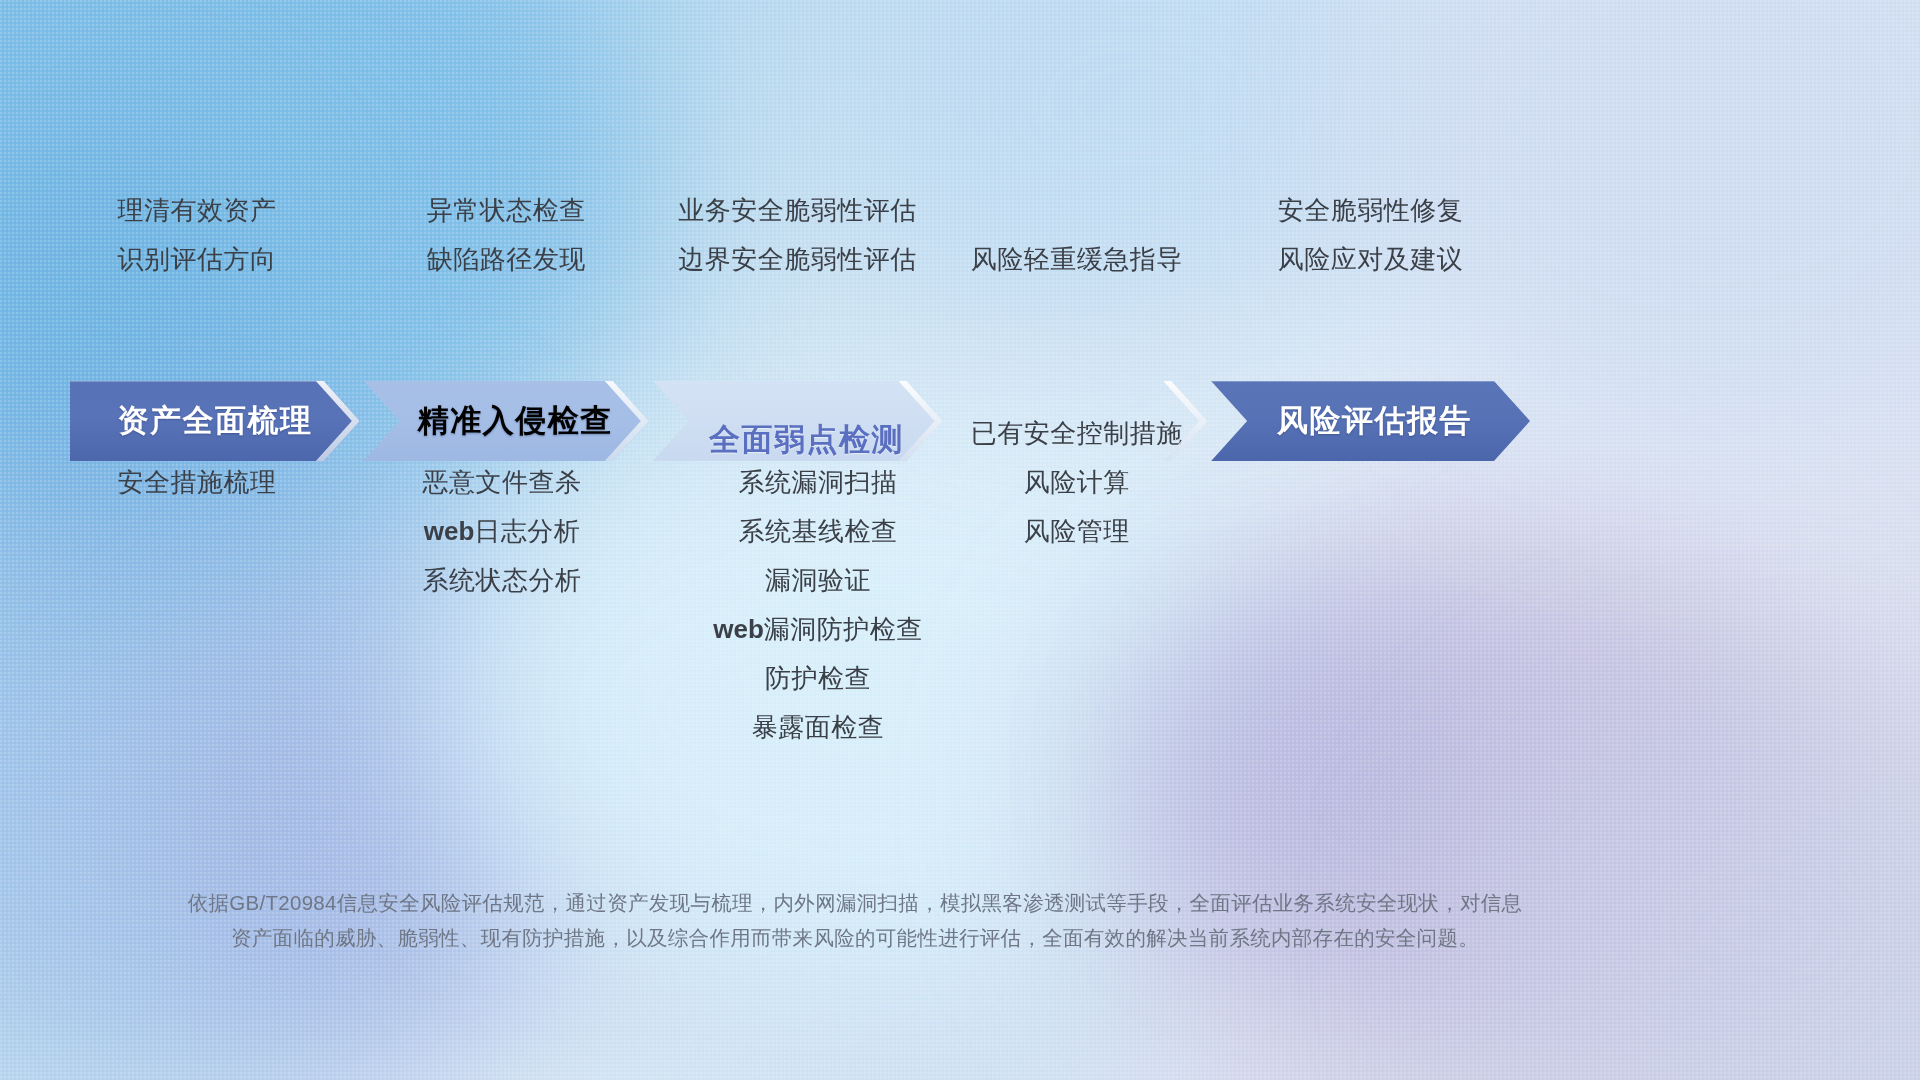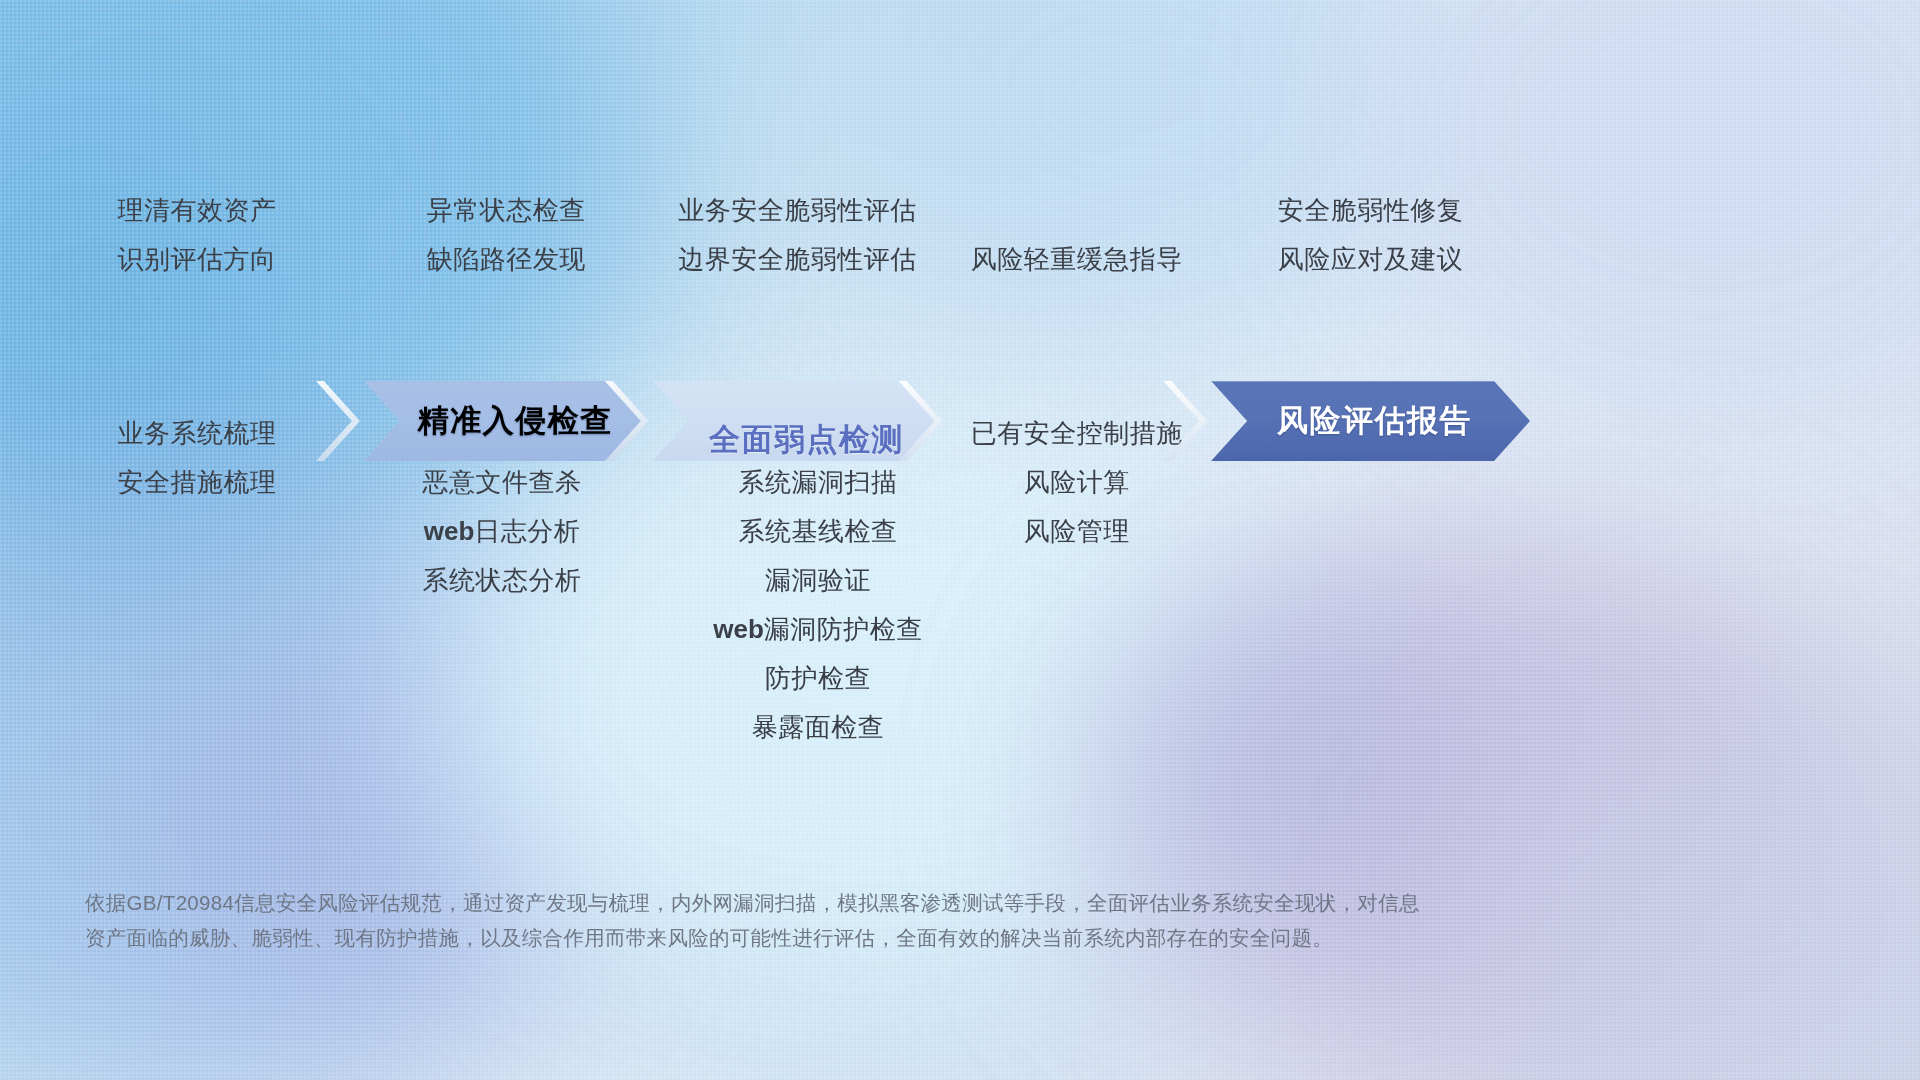--- a/index.html
+++ b/index.html
@@ -90,21 +90,21 @@
   
   .sep{position:absolute;top:0;height:80px;width:44px;z-index:3;pointer-events:none;}
   .sep i{position:absolute;inset:0;display:block;
     background:linear-gradient(180deg,rgba(255,255,255,.95),rgba(214,226,240,.85));
     clip-path:polygon(0 0, 8px 0, 44px 50%, 8px 100%, 0 100%, 36px 50%);
     opacity:.95;}
 
   
   #footer{
     position:absolute;left:85px;top:885px;width:1540px;
-    color:#6f7786;font-size:20.5px;line-height:35px;letter-spacing:.3px;
+    color:#6f7786;font-size:20.5px;line-height:35px;letter-spacing:.3px;text-align:center;
   }
   #footer p{margin:0;}
 </style>
 </head>
 <body>
 
 <div id="stage">
 
   <div class="bg">
     <div class="bg bg-base"></div>
@@ -140,20 +140,24 @@
         <div class="col" style="left: 1076.83px; width: 0px; position: absolute; transform: translateX(-50%); top: 49px;">
           <div class="top-line">风险轻重缓急指导</div>
         </div>
         <div class="col" style="left: 1370.57px; width: 0px; position: absolute; transform: translateX(-50%);">
           <div class="top-line">安全脆弱性修复</div>
           <div class="top-line">风险应对及建议</div>
         </div>
       </div>
 
     <div id="banner">
+        <div class="arrow s1" style="left: 0px; width: 289.874px;">
+          <div class="shape"></div>
+          <div class="lbl" style="color: rgb(255, 255, 255); text-shadow: rgba(30, 50, 95, 0.38) 0px 1px 2px;">资产全面梳理</div>
+        </div>
         <div class="sep" style="left: 245.874px;">
           <i></i>
         </div>
         <div class="arrow s2" style="left: 293.739px; width: 285.043px;">
           <div class="shape"></div>
           <div class="lbl" style="color: #000000; text-shadow: rgba(30, 50, 95, 0.38) 0px 1px 2px; margin-left: 18px;">精准入侵检查</div>
         </div>
         <div class="sep" style="left: 534.782px;">
           <i></i>
         </div>

